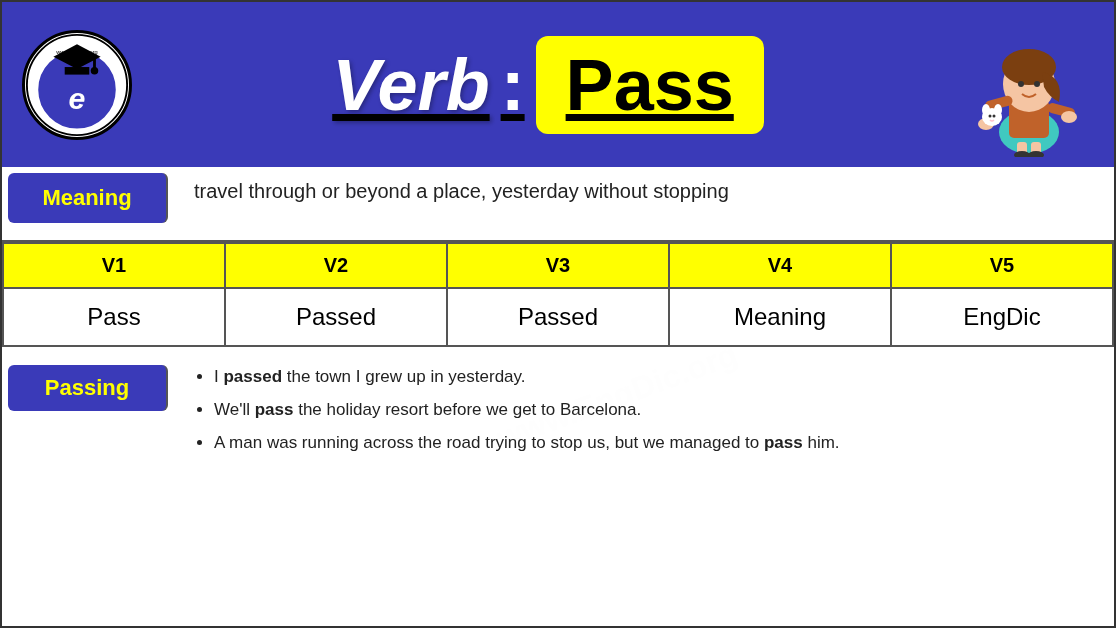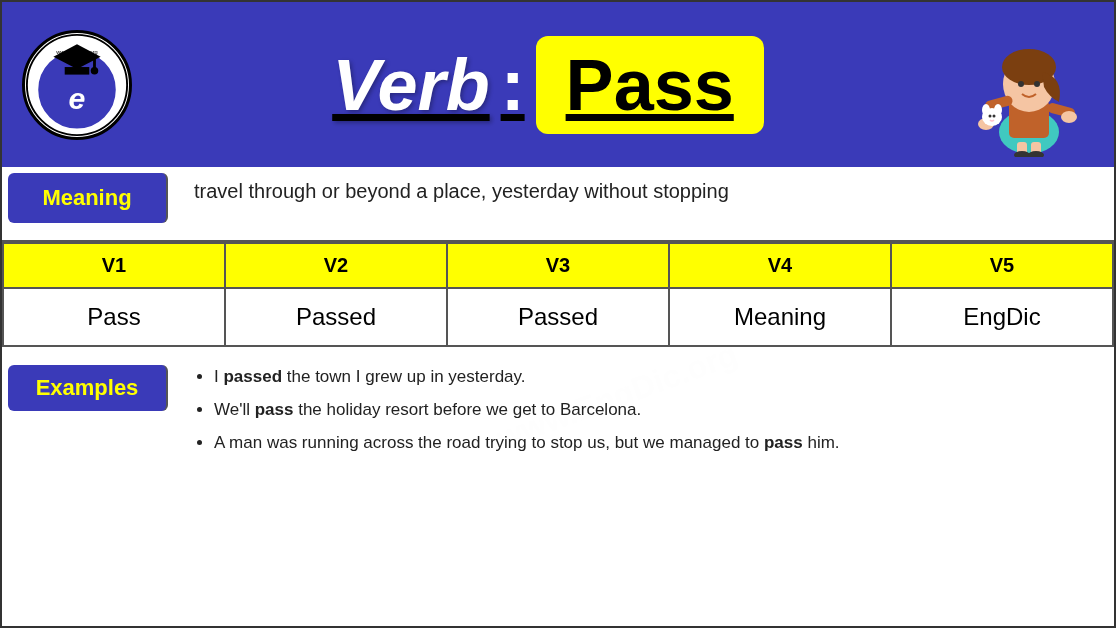--- a/index.html
+++ b/index.html
@@ -321,21 +321,21 @@
           <td>Pass</td>
           <td>Passed</td>
           <td>Passed</td>
           <td>Meaning</td>
           <td>EngDic</td>
         </tr>
       </tbody>
     </table>
 
     <div class="examples-row">
-      <div class="examples-label">Examples</div>
+      <div class="examples-label">Passing</div>
       <div class="examples-content">
         <ul>
           <li>
             I <strong>passed</strong> the town I grew up in yesterday.
           </li>
           <li>
             We'll <strong>pass</strong> the holiday resort before we get to Barcelona.
           </li>
           <li>
             A man was running across the road trying to stop us, but we managed to <strong>pass</strong> him.

